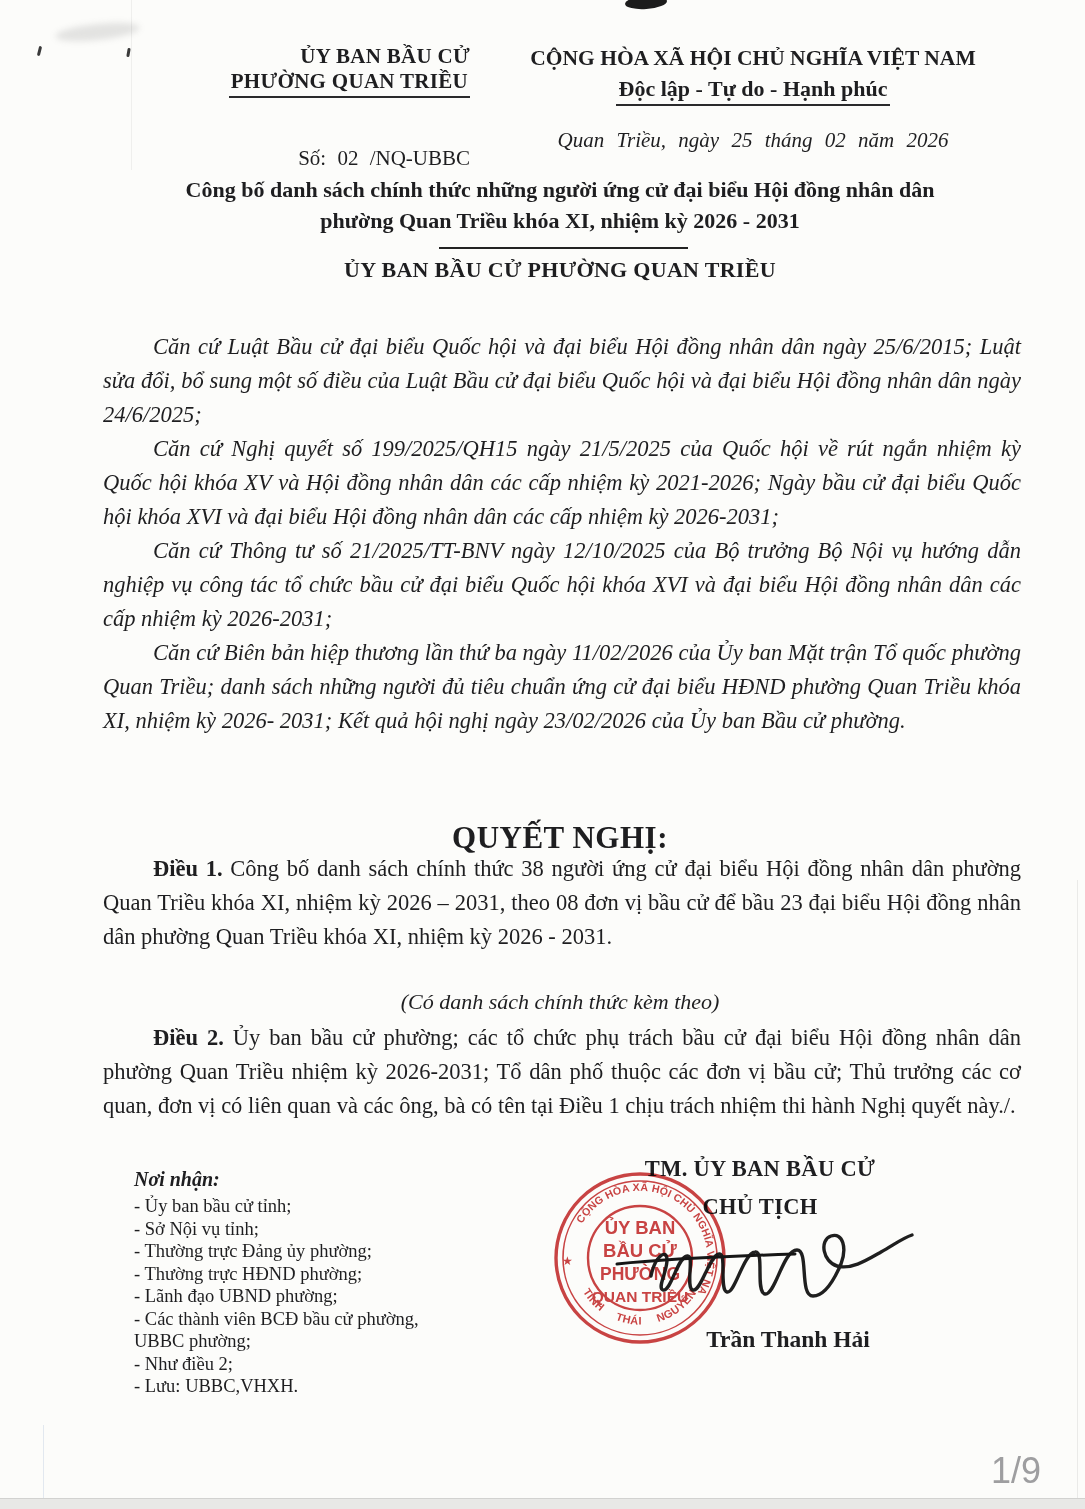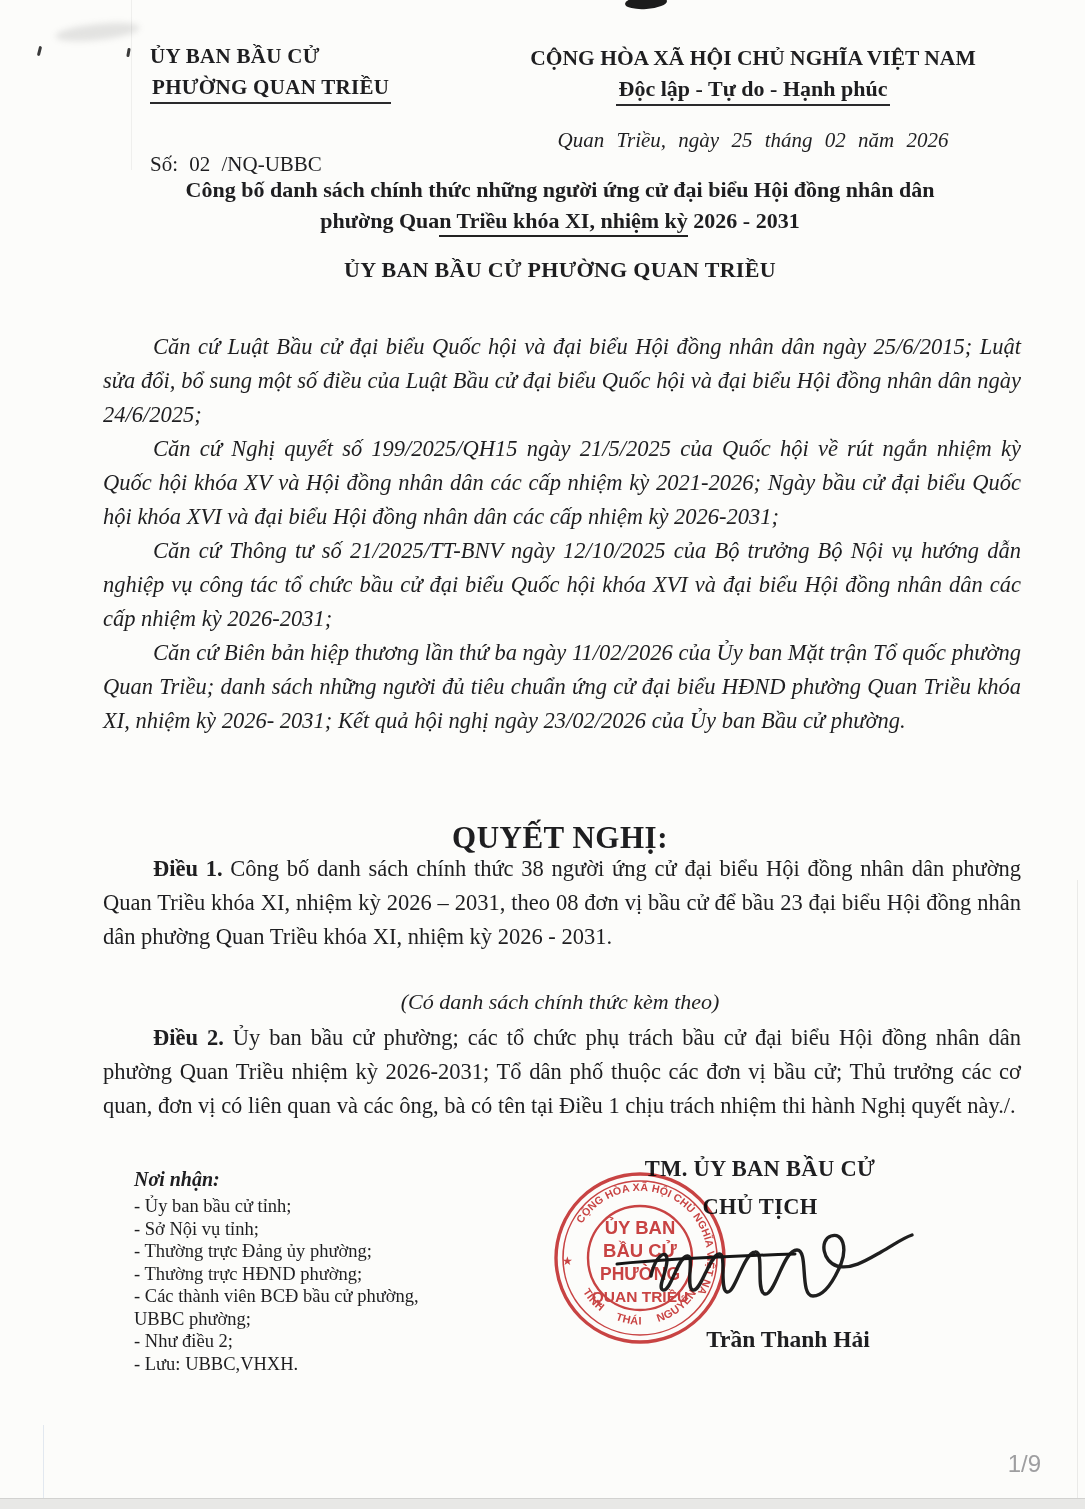--- a/index.html
+++ b/index.html
@@ -7,37 +7,37 @@
   body {
     position: relative;
     background: #fcfcfa;
     font-family: "Liberation Serif", "DejaVu Serif", serif;
     color: #1e1e20;
     overflow: hidden;
   }
   .abs { position: absolute; }
 
   
-  .hdr-left { top: 44px; left: 150px; width: 320px; text-align: left; }
+  .hdr-left { top: 44px; left: 150px; width: 320px; text-align: right; }
   .hdr-left .org1 { font-weight: bold; font-size: 21px; letter-spacing: .3px; }
-  .hdr-left .org2 { font-weight: bold; font-size: 21px; letter-spacing: .3px; margin-top: 6px; }
+  .hdr-left .org2 { font-weight: bold; font-size: 21px; letter-spacing: .3px; }
   .hdr-left .org2 span { border-bottom: 2px solid #2a2a2c; padding: 0 2px 3px; }
   .hdr-left .doc-no { font-size: 21px; margin-top: 52px; word-spacing: 6px; }
 
   .hdr-right { top: 46px; left: 488px; width: 530px; text-align: center; }
   .hdr-right .republic { font-weight: bold; font-size: 21.5px; }
   .hdr-right .motto { font-weight: bold; font-size: 22px; margin-top: 5px; }
   .hdr-right .motto span { border-bottom: 2px solid #2a2a2c; padding: 0 3px 3px; }
   .hdr-right .place-date { font-style: italic; font-size: 21px; margin-top: 26px; word-spacing: 7px; }
 
   
   .title-block { top: 170px; left: 100px; width: 920px; text-align: center; }
   .doc-type { font-weight: bold; font-size: 24px; letter-spacing: .5px; }
   .subject { font-weight: bold; font-size: 22px; line-height: 31px; margin-top: 4px; text-align: center; }
-  .subject .u { border-bottom: 2px solid #222; padding-bottom: 2px; }
+  .subject .u { border-bottom: 2px solid #222; padding-bottom: 14px; }
   .issuer { font-weight: bold; font-size: 22px; margin-top: 21px; letter-spacing: .3px; }
 
   
   .preamble { top: 330px; left: 103px; width: 918px; }
   .preamble p {
     font-style: italic; font-size: 22.5px; line-height: 34px;
     text-align: justify; text-indent: 50px;
   }
   .resolve-heading { top: 820px; left: 100px; width: 920px; text-align: center;
     font-weight: bold; font-size: 31px; letter-spacing: .5px; }
@@ -57,21 +57,21 @@
     font-weight: bold; font-size: 22.5px; line-height: 38px; letter-spacing: .3px; }
   .sig-name { top: 1326px; left: 603px; width: 370px; text-align: center;
     font-weight: bold; font-size: 23.5px; }
 
   .stamp-svg { top: 1168px; left: 550px; width: 180px; height: 180px;
     mix-blend-mode: multiply; opacity: .93; }
   .sign-svg { top: 1210px; left: 555px; width: 360px; height: 120px; }
 
   
   .page-indicator { top: 1450px; right: 44px; font-family: "Liberation Sans", "DejaVu Sans", sans-serif;
-    font-size: 24px; color: #9e9ea0; }
+    font-size: 36px; color: #9e9ea0; }
   .bottom-strip { left: 0; bottom: 0; width: 1085px; height: 11px;
     background: #e8e8e6; border-top: 1px solid #d2d2d0; }
   .blob-top { top: -4px; left: 625px; width: 42px; height: 13px; background: #1c1c1c;
     border-radius: 50%; transform: rotate(-4deg); }
   .smudge { top: 24px; left: 55px; width: 85px; height: 16px; background: #8a8a8a;
     opacity: .22; border-radius: 50%; filter: blur(3px); transform: rotate(-6deg); }
   .tick1 { top: 46px; left: 38px; width: 3px; height: 10px; background: #3a3a3a;
     border-radius: 2px; transform: rotate(14deg); }
   .tick2 { top: 48px; left: 127px; width: 3px; height: 9px; background: #3a3a3a;
     border-radius: 2px; transform: rotate(10deg); }
@@ -130,20 +130,21 @@
   <span class="lbl">Điều 2.</span>
   <span>Ủy ban bầu cử phường; các tổ chức phụ trách bầu cử đại biểu Hội đồng nhân dân phường Quan Triều nhiệm kỳ 2026-2031; Tổ dân phố thuộc các đơn vị bầu cử; Thủ trưởng các cơ quan, đơn vị có liên quan và các ông, bà có tên tại Điều 1 chịu trách nhiệm thi hành Nghị quyết này./.</span>
 </p>
 
 <div class="abs recipients">
   <div class="rc-head">Nơi nhận:</div>
   <div class="rc-item">- Ủy ban bầu cử tỉnh;</div>
   <div class="rc-item">- Sở Nội vụ tỉnh;</div>
   <div class="rc-item">- Thường trực Đảng ủy phường;</div>
   <div class="rc-item">- Thường trực HĐND phường;</div>
+  <div class="rc-item">- Lãnh đạo UBND phường;</div>
   <div class="rc-item">- Các thành viên BCĐ bầu cử phường,</div>
   <div class="rc-item">UBBC phường;</div>
   <div class="rc-item">- Như điều 2;</div>
   <div class="rc-item">- Lưu: UBBC,VHXH.</div>
 </div>
 
 <div class="abs sig-heading">
   <div>TM. ỦY BAN BẦU CỬ</div>
   <div>CHỦ TỊCH</div>
 </div>

